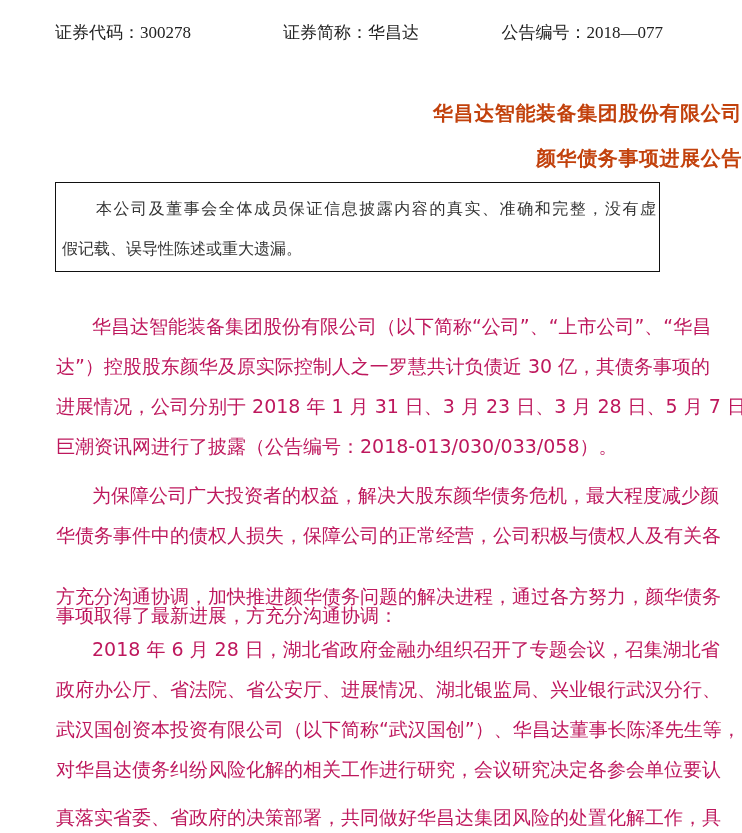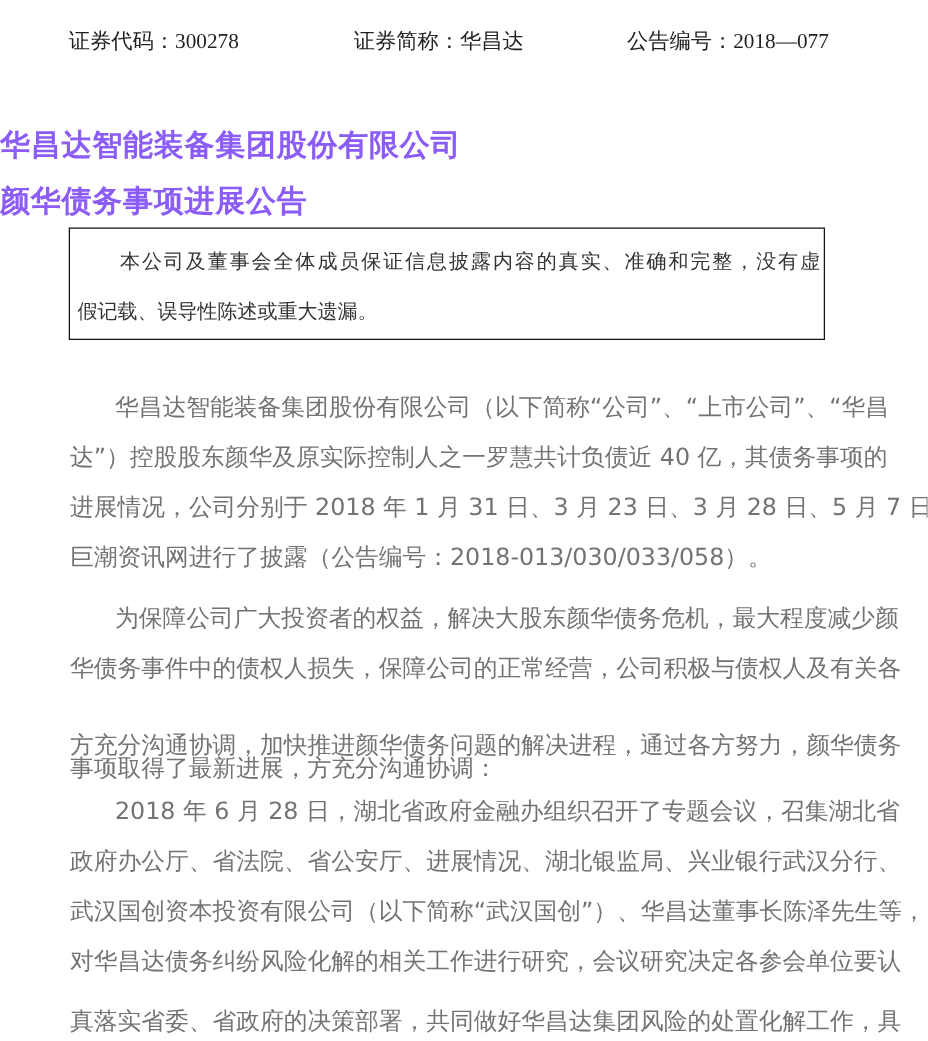--- a/index.html
+++ b/index.html
@@ -39,25 +39,25 @@
       white-space: nowrap;
     }
     .hdr-code { left: 0; }
     .hdr-abbr { left: 228px; }
     .hdr-num { right: 0; }
 
     .title {
       position: absolute;
       left: 0;
       width: 742px;
-      text-align: left;
+      text-align: right;
       font-family: "DejaVu Sans", "Liberation Sans", sans-serif;
       font-weight: bold;
-      font-size: 24px;
-      color: #8b5cf6;
+      font-size: 20px;
+      color: #c2410c;
       letter-spacing: 0.6px;
       white-space: nowrap;
     }
     .title-1 { top: 100px; }
     .title-2 { top: 145px; }
 
     .notice-box {
       position: absolute;
       left: 55px;
       top: 182px;
@@ -77,21 +77,21 @@
     .box-line-1 { left: 40px; top: 14px; width: 560px; text-align: justify; text-align-last: justify; }
     .box-line-2 { left: 6px; top: 54px; }
 
     .body-line {
       position: absolute;
       left: 56px;
       width: 606px;
       font-size: 19px;
       line-height: 26px;
       height: 26px;
-      color: #737373;
+      color: #be185d;
       white-space: nowrap;
       text-align: justify;
       text-align-last: justify;
       font-family: "DejaVu Sans", "Liberation Sans", sans-serif;
     }
     .body-line.indent { left: 92px; width: 570px; }
     .body-line.last { text-align-last: left; }
   </style>
 </head>
 <body>
@@ -107,21 +107,21 @@
   <div class="title title-1">华昌达智能装备集团股份有限公司</div>
   <div class="title title-2">颜华债务事项进展公告</div>
 
   <div class="notice-box">
     <div class="box-line box-line-1">本公司及董事会全体成员保证信息披露内容的真实、准确和完整，没有虚</div>
     <div class="box-line box-line-2">假记载、误导性陈述或重大遗漏。</div>
   </div>
 
   <div>
     <div class="body-line indent" style="top:313px">华昌达智能装备集团股份有限公司（以下简称“公司”、“上市公司”、“华昌</div>
-    <div class="body-line" style="top:353px">达”）控股股东颜华及原实际控制人之一罗慧共计负债近 40 亿，其债务事项的</div>
+    <div class="body-line" style="top:353px">达”）控股股东颜华及原实际控制人之一罗慧共计负债近 30 亿，其债务事项的</div>
     <div class="body-line" style="top:393px">进展情况，公司分别于 2018 年 1 月 31 日、3 月 23 日、3 月 28 日、5 月 7 日在</div>
     <div class="body-line last" style="top:433px">巨潮资讯网进行了披露（公告编号：2018-013/030/033/058）。</div>
   </div>
 
   <div>
     <div class="body-line indent" style="top:482px">为保障公司广大投资者的权益，解决大股东颜华债务危机，最大程度减少颜</div>
     <div class="body-line" style="top:522px">华债务事件中的债权人损失，保障公司的正常经营，公司积极与债权人及有关各</div>
     <div class="body-line" style="top:583px">方充分沟通协调，加快推进颜华债务问题的解决进程，通过各方努力，颜华债务</div>
     <div class="body-line last" style="top:602px">事项取得了最新进展，方充分沟通协调：</div>
   </div>

